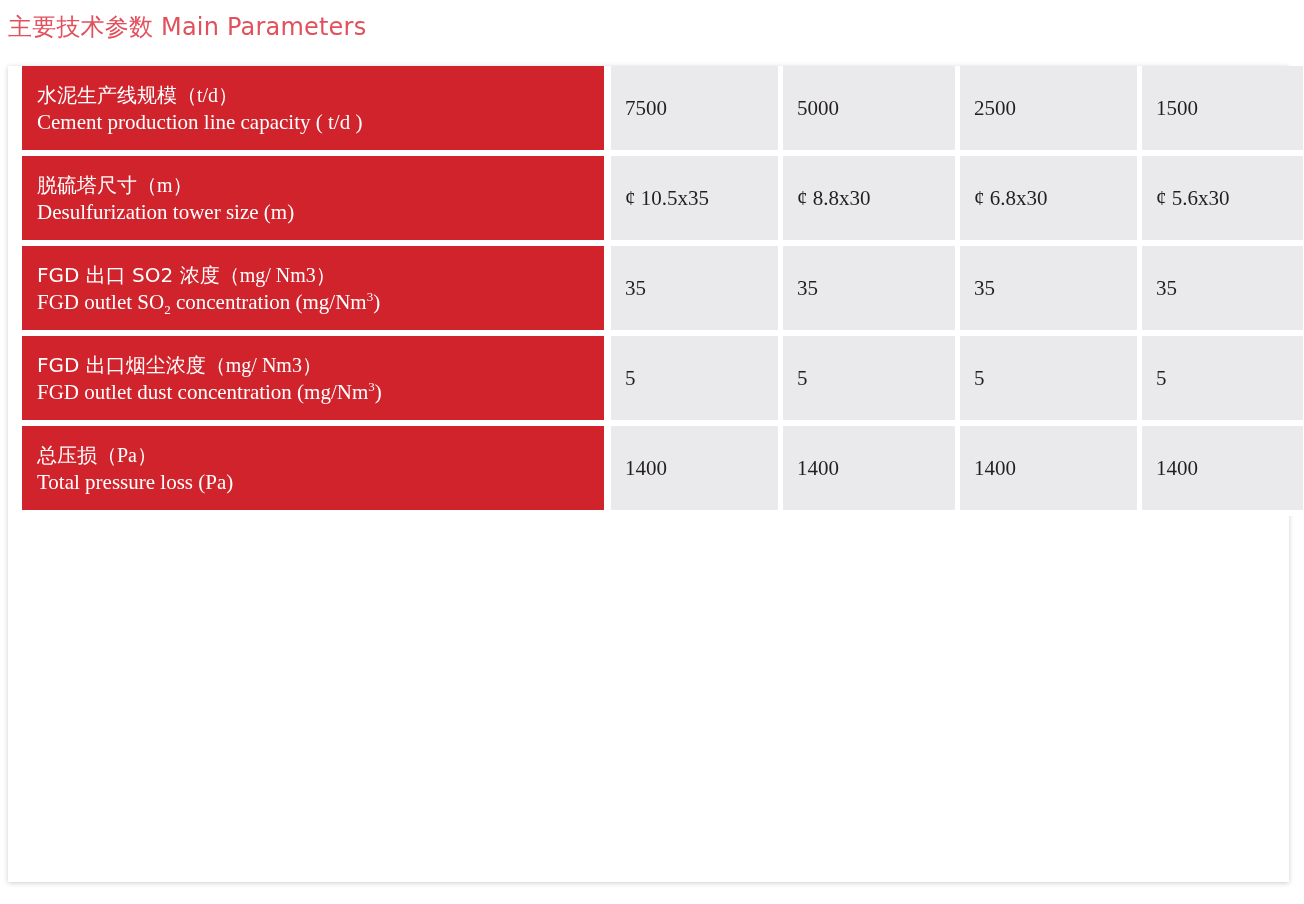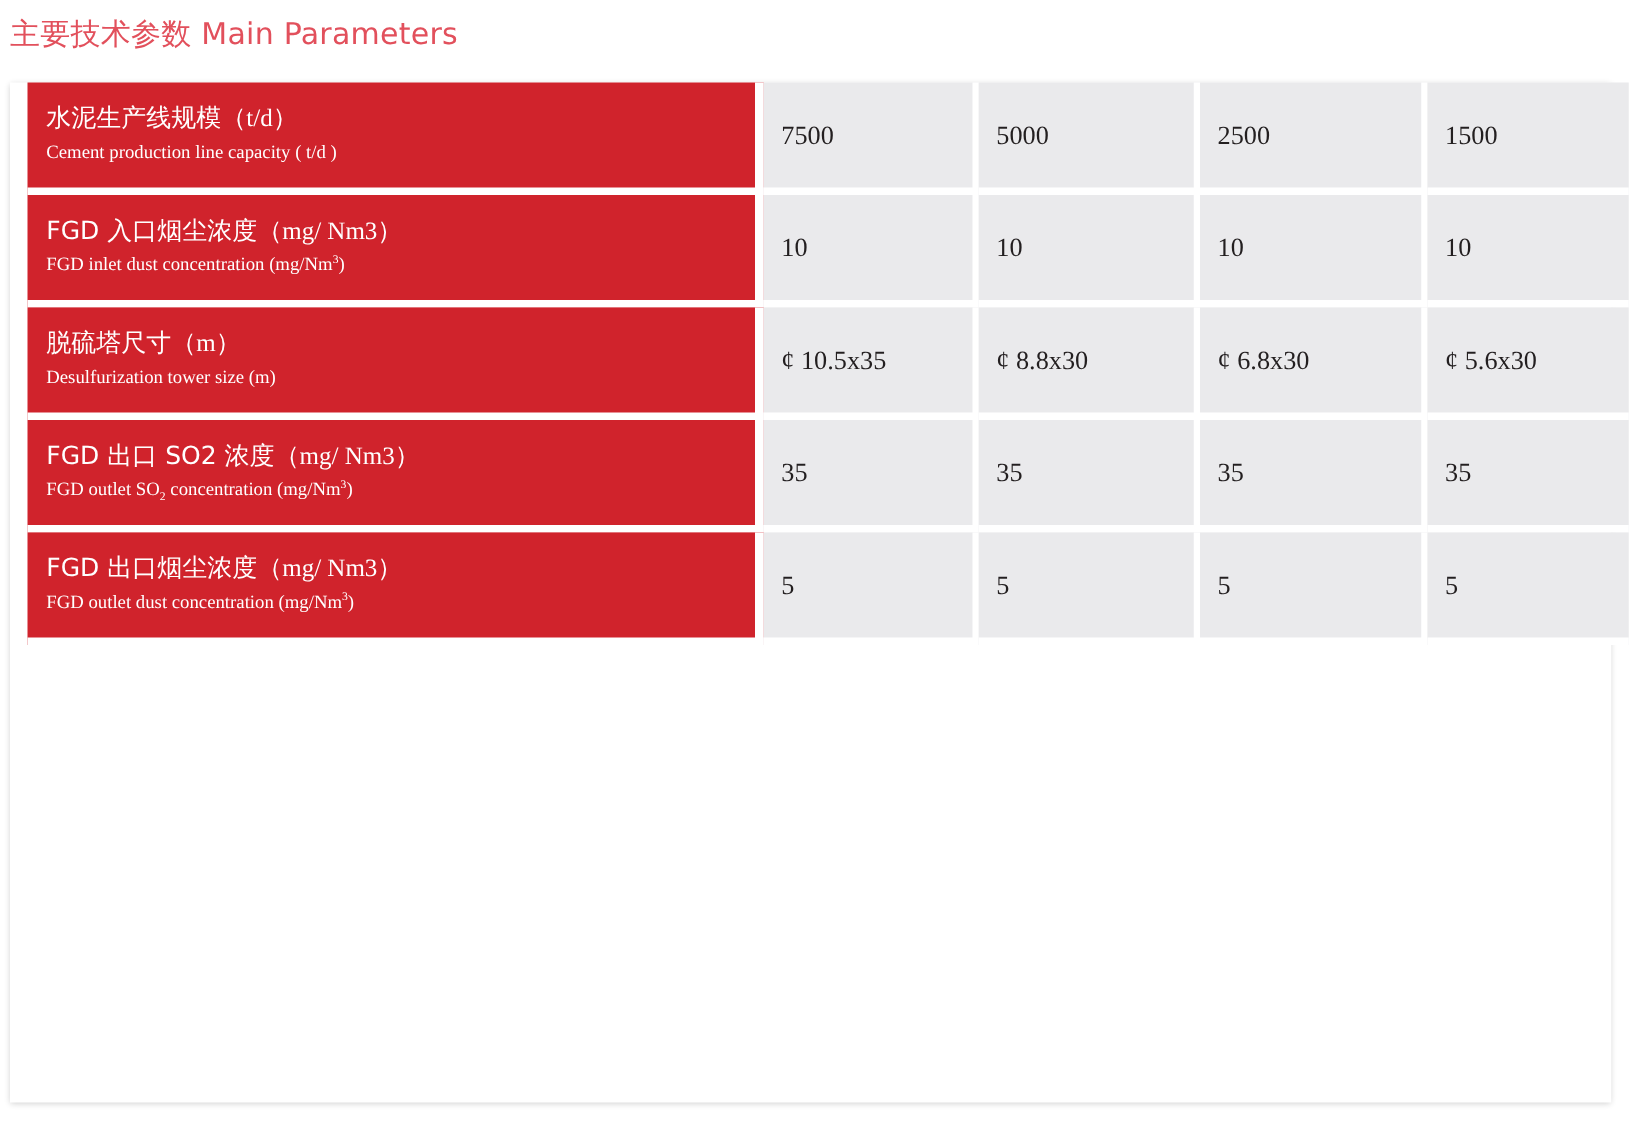--- a/index.html
+++ b/index.html
@@ -80,21 +80,21 @@
     font-size: 20px;
     line-height: 28px;
     white-space: nowrap;
   }
   .lbl-cn .unit {
     font-family: "Liberation Serif", "DejaVu Serif", serif;
   }
   .lbl-en {
     display: block;
     font-family: "Liberation Serif", "DejaVu Serif", serif;
-    font-size: 15px;
+    font-size: 21px;
     line-height: 27px;
     white-space: nowrap;
   }
 
   
   td.value-cell {
     background: #eaeaec;
     color: #231f20;
     vertical-align: middle;
     padding: 0 0 0 14px;
@@ -139,30 +139,20 @@
           </td>
           <td class="value-cell c1">7500</td>
           <td class="value-cell c2">5000</td>
           <td class="value-cell c3">2500</td>
           <td class="value-cell c4 last-col">1500</td>
         </tr>
 
 
 
 
-        <tr>
-          <td class="label-cell">
-            <span class="lbl-cn">FGD 入口烟尘浓度<span class="unit">（mg/ Nm3）</span></span>
-            <span class="lbl-en">FGD inlet dust concentration (mg/Nm<sup>3</sup>)</span>
-          </td>
-          <td class="value-cell c1">10</td>
-          <td class="value-cell c2">10</td>
-          <td class="value-cell c3">10</td>
-          <td class="value-cell c4 last-col">10</td>
-        </tr>
 
         <tr>
           <td class="label-cell">
             <span class="lbl-cn">脱硫塔尺寸<span class="unit">（m）</span></span>
             <span class="lbl-en">Desulfurization tower size (m)</span>
           </td>
           <td class="value-cell c1">¢ 10.5x35</td>
           <td class="value-cell c2">¢ 8.8x30</td>
           <td class="value-cell c3">¢ 6.8x30</td>
           <td class="value-cell c4 last-col">¢ 5.6x30</td>
@@ -183,18 +173,28 @@
           <td class="label-cell">
             <span class="lbl-cn">FGD 出口烟尘浓度<span class="unit">（mg/ Nm3）</span></span>
             <span class="lbl-en">FGD outlet dust concentration (mg/Nm<sup>3</sup>)</span>
           </td>
           <td class="value-cell c1">5</td>
           <td class="value-cell c2">5</td>
           <td class="value-cell c3">5</td>
           <td class="value-cell c4 last-col">5</td>
         </tr>
 
+        <tr>
+          <td class="label-cell">
+            <span class="lbl-cn">总压损<span class="unit">（Pa）</span></span>
+            <span class="lbl-en">Total pressure loss (Pa)</span>
+          </td>
+          <td class="value-cell c1">1400</td>
+          <td class="value-cell c2">1400</td>
+          <td class="value-cell c3">1400</td>
+          <td class="value-cell c4 last-col">1400</td>
+        </tr>
 
       </tbody>
     </table>
   </div>
 
 </div>
 
 </body></html>

